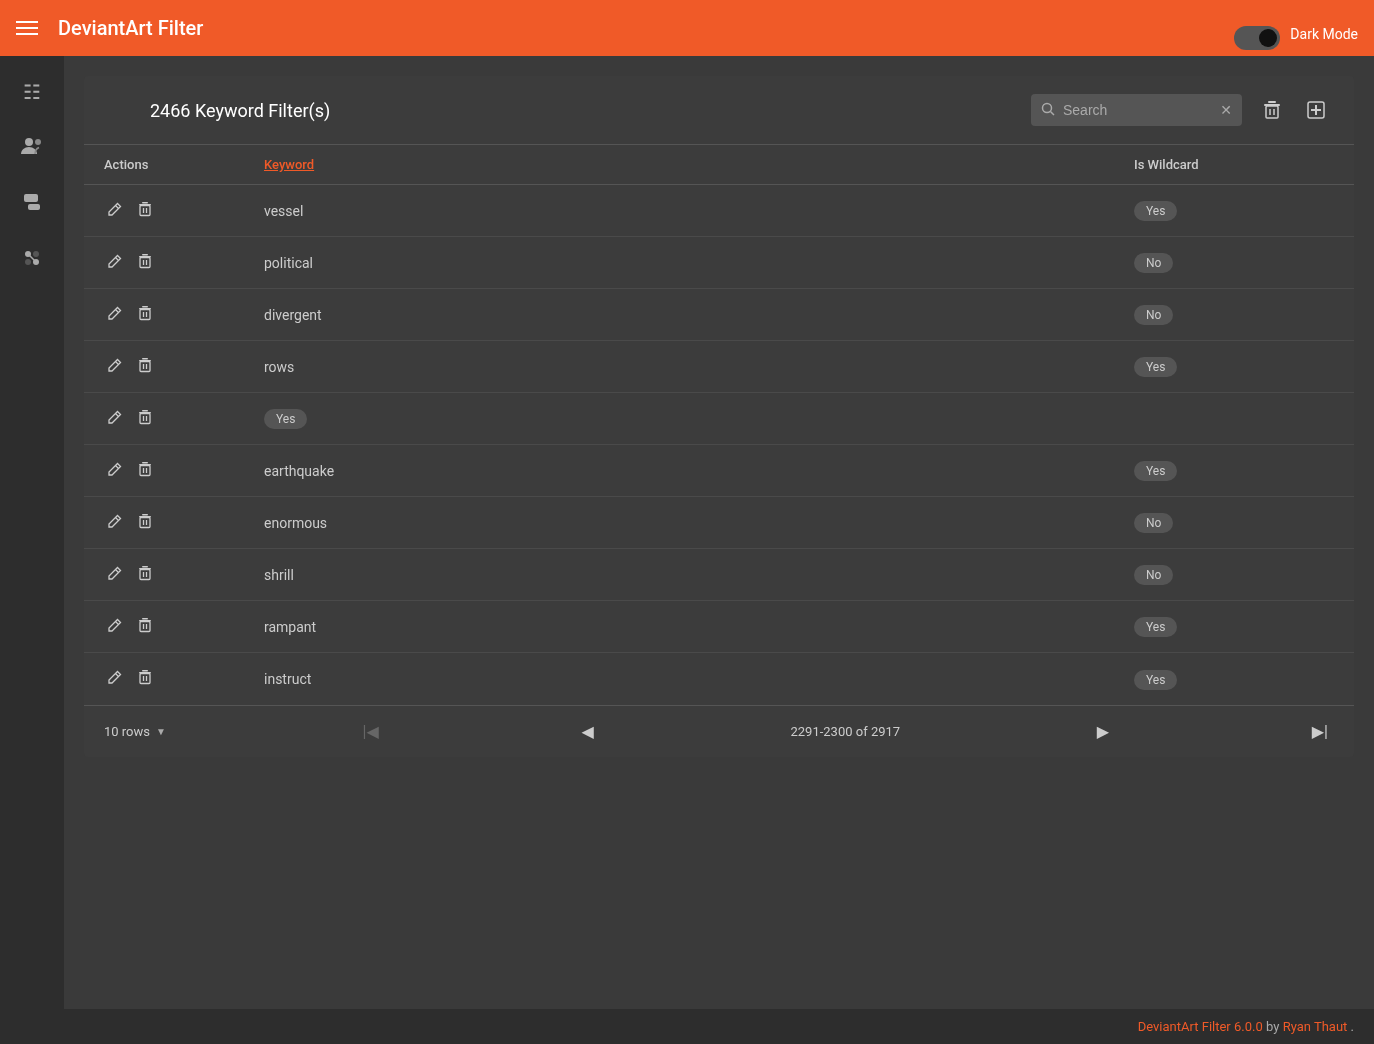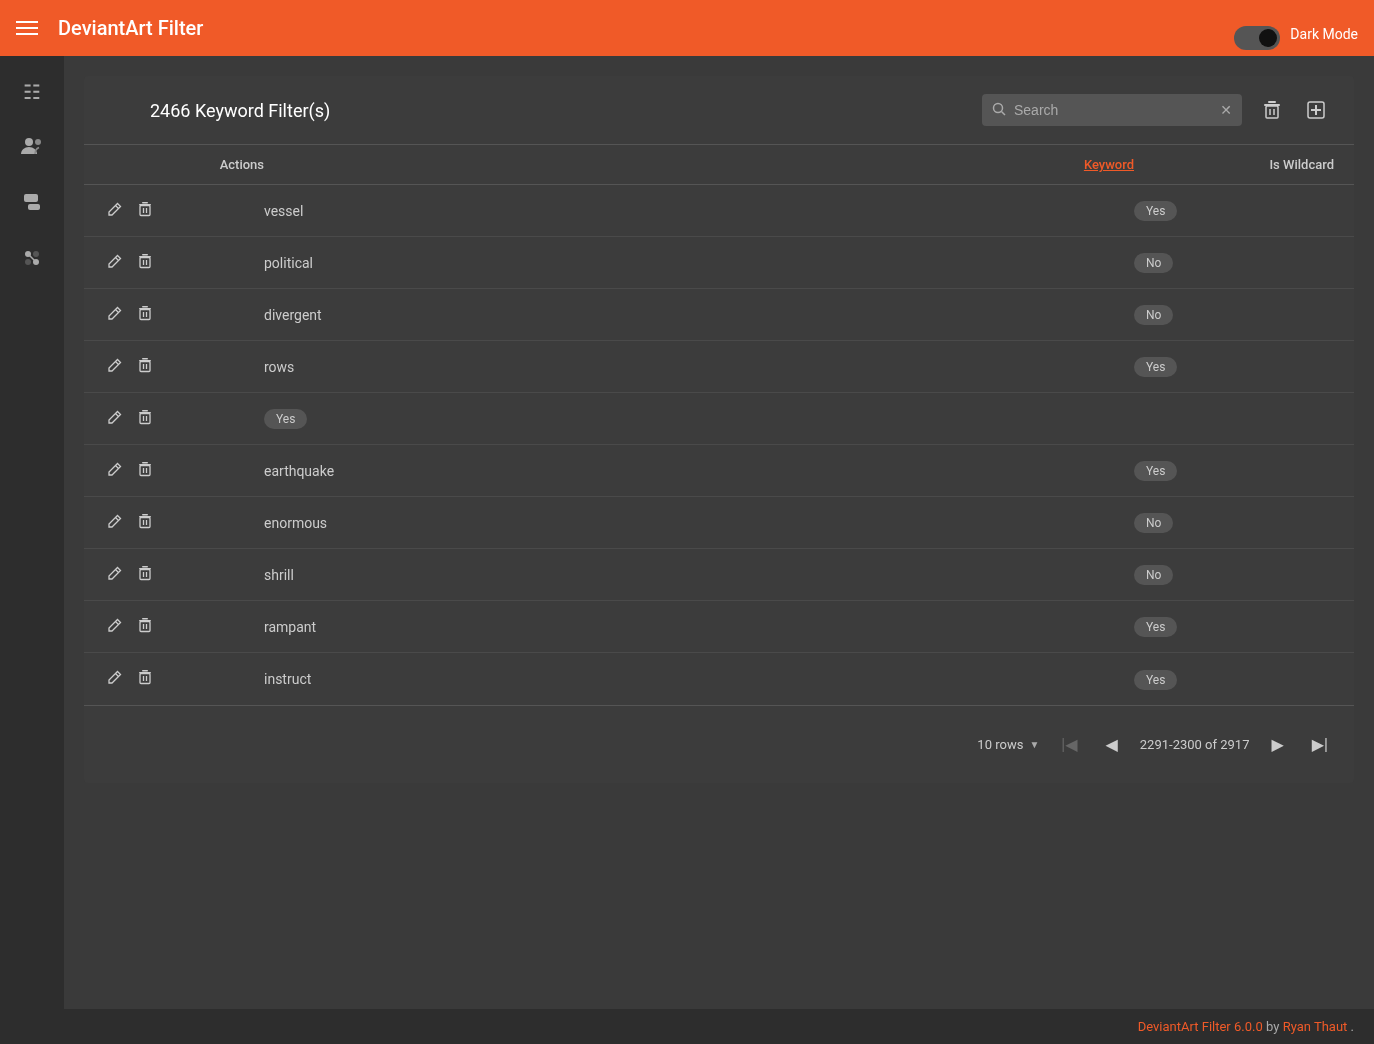--- a/index.html
+++ b/index.html
@@ -143,21 +143,21 @@
       color: #aaa;
       font-size: 14px;
     }
     .search-input {
       background: #555;
       border: none;
       border-radius: 4px;
       padding: 8px 36px 8px 32px;
       color: #ccc;
       font-size: 14px;
-      width: 260px;
+      width: 211px;
       outline: none;
     }
     .search-input::placeholder { color: #aaa; }
     .search-clear {
       position: absolute;
       right: 10px;
       color: #aaa;
       cursor: pointer;
       font-size: 14px;
     }
@@ -176,21 +176,20 @@
       color: #ccc;
       cursor: pointer;
       border-radius: 4px;
       font-size: 18px;
     }
     .table-header {
       display: grid;
       grid-template-columns: 160px 1fr 200px;
       padding: 12px 20px;
       border-bottom: 1px solid #555;
-      text-align: right;
     }
     .th {
       color: #ccc;
       font-size: 13px;
       font-weight: 500;
     }
     .th.sortable {
       color: #f05a28;
       cursor: pointer;
       text-decoration: underline;
@@ -225,22 +224,22 @@
       border-radius: 12px;
       background: #555;
       color: #ccc;
       font-size: 12px;
     }
 
     
     .table-footer {
       display: flex;
       align-items: center;
-      justify-content: flex-end;
-      padding: 25px 20px;
+      justify-content: space-between;
+      padding: 12px 20px;
       gap: 16px;
       border-top: 1px solid #555;
     }
     .rows-select {
       display: flex;
       align-items: center;
       gap: 6px;
       color: #ccc;
       font-size: 13px;
       cursor: pointer;

